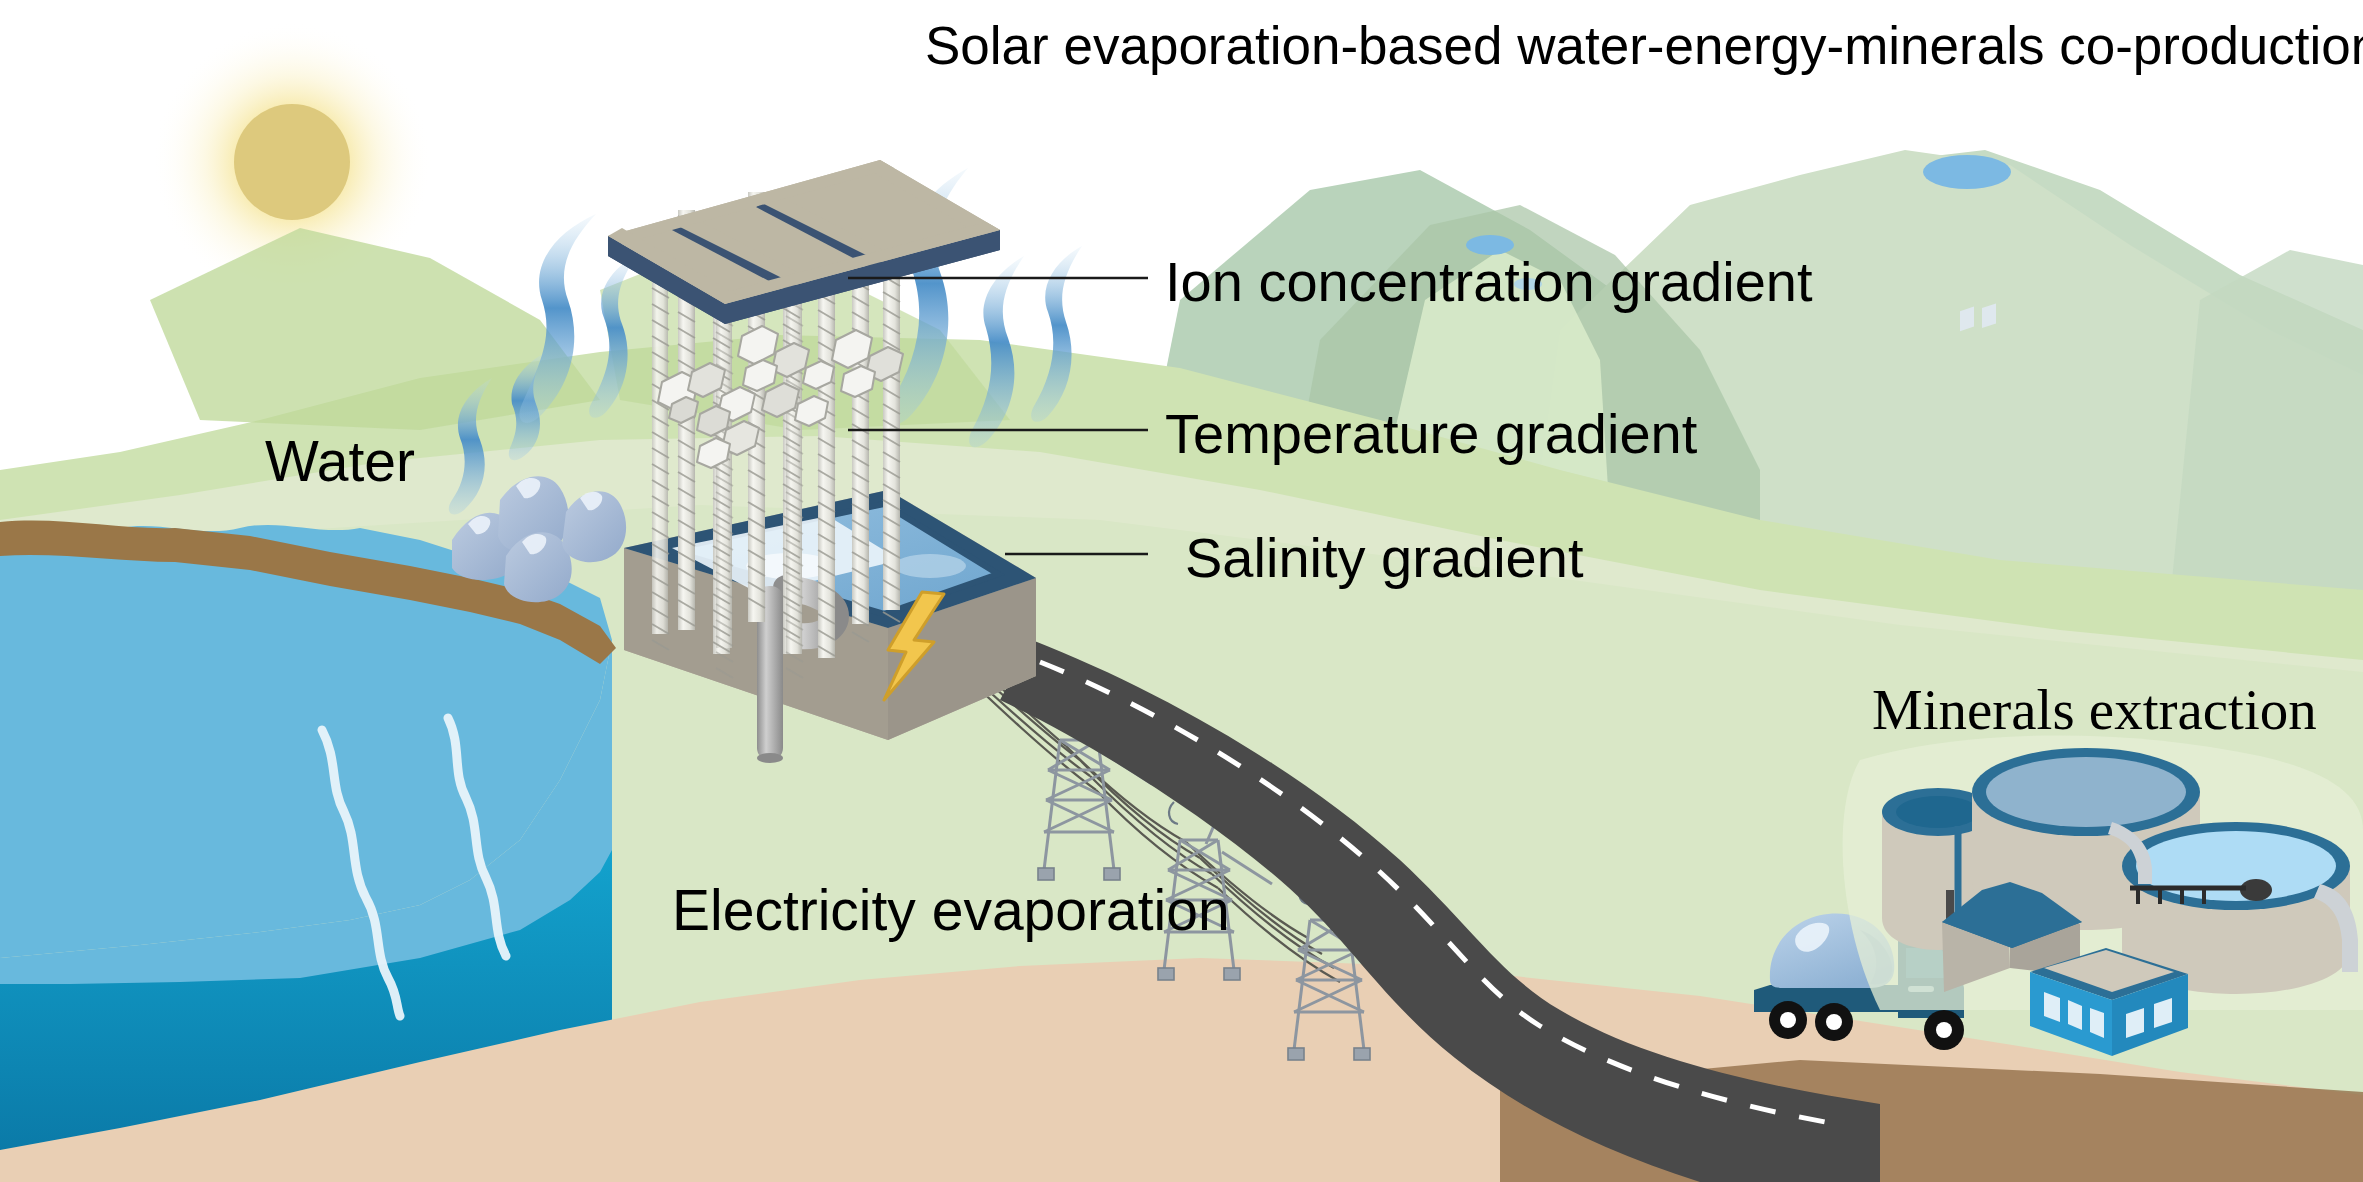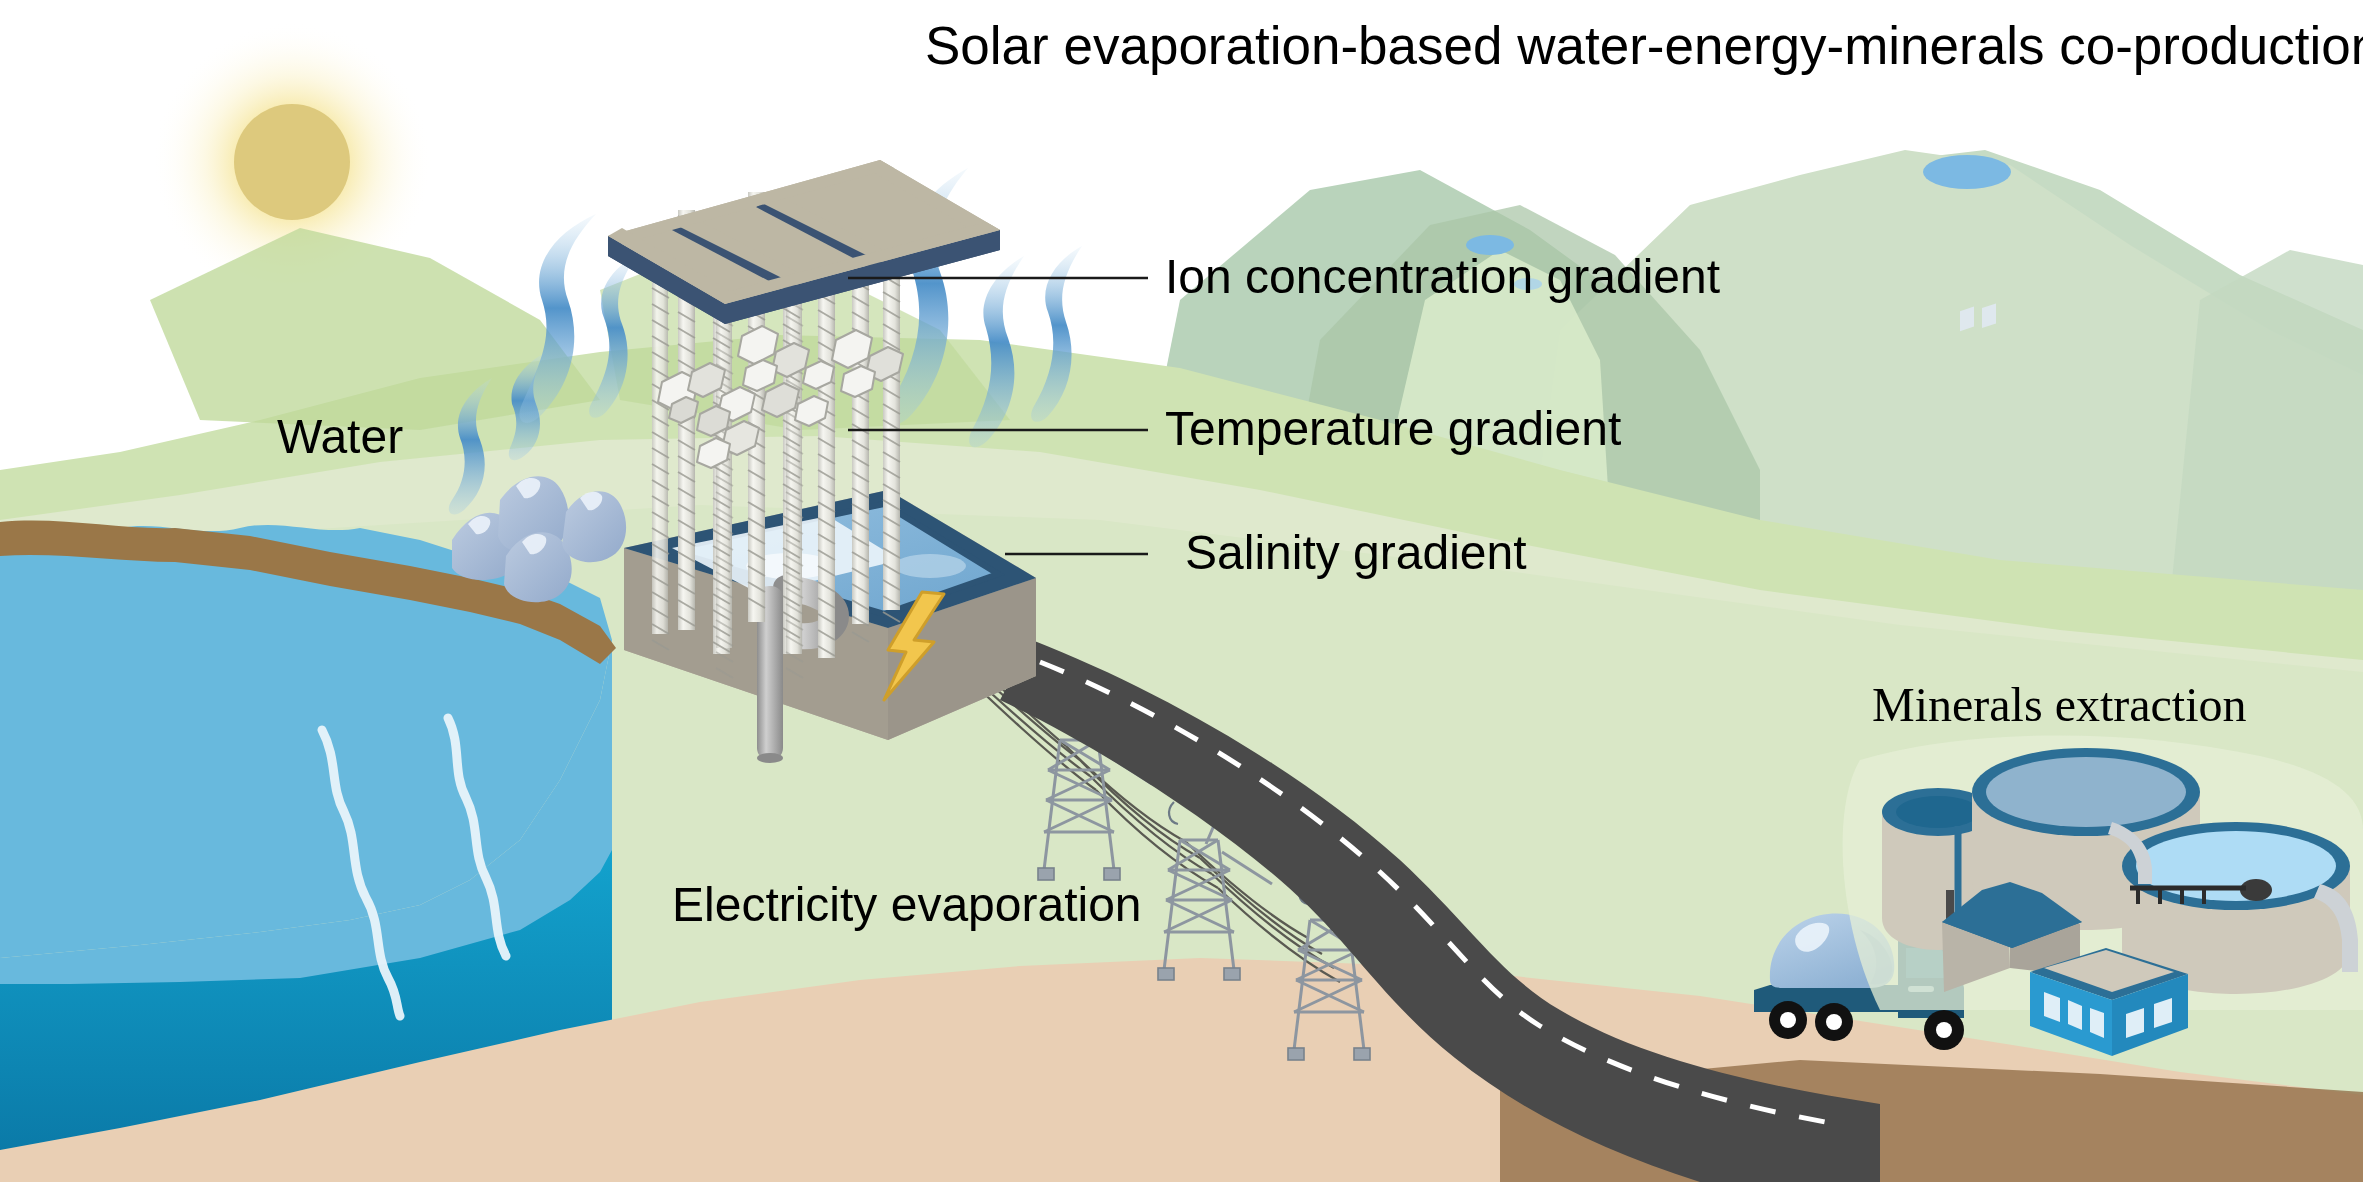--- a/index.html
+++ b/index.html
@@ -1,22 +1,22 @@
 <!DOCTYPE html>
 <html><head>
 <meta charset="utf-8">
 <style>
   html,body{margin:0;padding:0;background:#fff;}
   body{font-family:"Liberation Sans", sans-serif;}
   #stage{position:relative;width:2363px;height:1182px;overflow:hidden;background:#ffffff;}
   #scene{position:absolute;inset:0;}
   .lbl{position:absolute;color:#000;white-space:pre;line-height:1.06;}
   .title{font-size:53px;}
-  .callout{font-size:48px;}
-  .big{font-size:48px;}
+  .callout{font-size:56px;}
+  .big{font-size:57px;}
   .two-line{text-align:center;}
 </style>
 </head>
 <body>
 
 <div id="stage">
 
   <svg id="scene" viewBox="0 0 2363 1182" preserveAspectRatio="none">
     <defs>
       <radialGradient id="sunHalo" cx="50%" cy="50%" r="50%">

